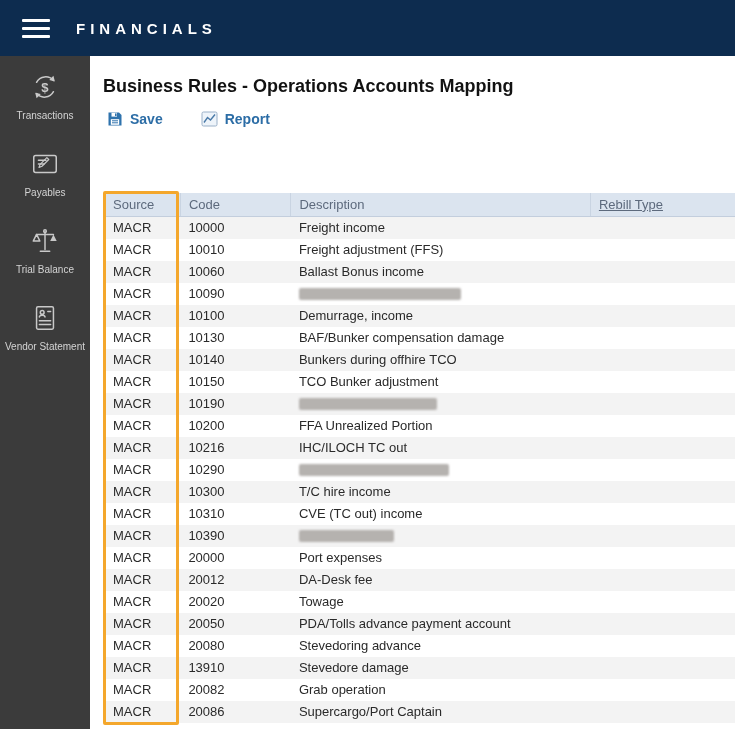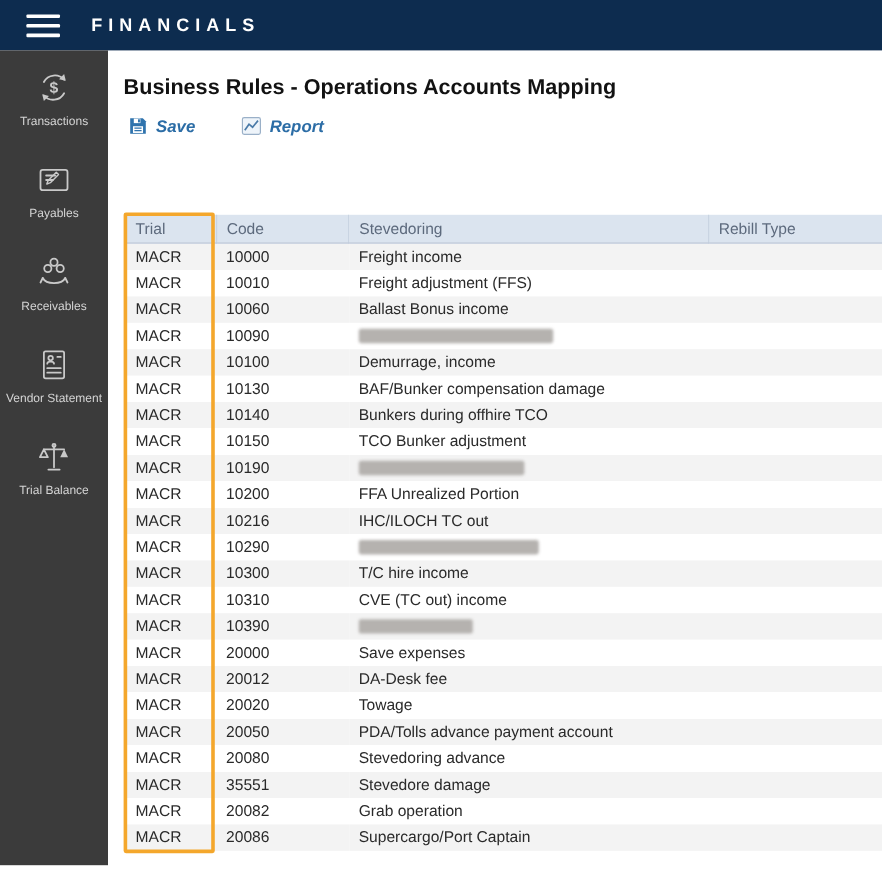--- a/index.html
+++ b/index.html
@@ -5,21 +5,21 @@
   * { box-sizing: border-box; }
   html,body { margin:0; padding:0; }
   body {
     width:735px; height:729px; overflow:hidden;
     font-family:"Liberation Sans", sans-serif;
     background:#ffffff; color:#222;
   }
 
   
   .topbar {
-    height:42px; background:#0d2c4f;
+    height:56px; background:#0d2c4f;
     display:flex; align-items:center; gap:26px;
     padding-left:22px;
   }
   .hamburger { width:28px; height:19px; display:flex; flex-direction:column; justify-content:space-between; cursor:pointer; }
   .hamburger span { display:block; height:3px; background:#ffffff; border-radius:1px; }
   .app-title {
     color:#ffffff; font-weight:bold; font-size:15px; letter-spacing:5px;
   }
 
   
@@ -44,30 +44,29 @@
   
   .main { flex:1; position:relative; padding:12px 0 0 13px; }
   .page-title { font-size:18px; font-weight:bold; color:#121212; margin:8px 0 0 0; }
 
   .toolbar { display:flex; align-items:center; gap:38px; margin:14px 0 0 4px; }
   .tb-btn {
     display:flex; align-items:center; gap:7px;
     background:none; border:none; padding:0; cursor:pointer;
     color:#2c6da6; font-size:14px; font-weight:bold;
     font-family:"Liberation Sans", sans-serif;
-    font-style:italic;
   }
 
   
   .table-wrap { position:relative; margin-top:66px; width:630px; margin-left:2px; }
   table { border-collapse:collapse; width:100%; table-layout:fixed; font-size:13px; }
   .col-source { width:73px; }
   .col-code   { width:107px; }
   .col-desc   { width:290px; }
-  .col-rebill { width:140px; }
+  .col-rebill { width:140px;text-decoration:underline; }
   thead th {
     background:#dbe4ef; color:#5d6a7d; font-weight:normal; font-size:13px;
     text-align:left; padding:3px 8px; height:23px;
     border-right:1px solid #c9d4e2; border-bottom:1px solid #c3cedd;
   }
   thead th:last-child { border-right:none; }
   tbody td { padding:3px 8px; line-height:16px; height:22px; color:#2a2a2a;
     white-space:nowrap; overflow:hidden; }
   tbody tr:nth-child(odd) { background:#f3f3f3; }
   tbody tr:nth-child(even) { background:#ffffff; }
@@ -112,51 +111,41 @@
 
     <div class="side-item">
       <svg class="side-icon" viewBox="0 0 32 32">
         <rect x="4" y="7" width="24" height="18" rx="2"></rect>
         <path d="M9 12 h8 M9 16 h6"></path>
         <path d="M25 9 l-9 9 -1.5 4 4 -1.5 9 -9 z" transform="translate(-2,2) scale(0.8)"></path>
       </svg>
       <span class="lbl">Payables</span>
     </div>
 
-    <div class="side-item">
-      <svg class="side-icon" viewBox="0 0 32 32">
-        <circle cx="16" cy="7" r="3.2"></circle>
-        <circle cx="10.5" cy="12.5" r="3.2"></circle>
-        <circle cx="21.5" cy="12.5" r="3.2"></circle>
-        <path d="M6 21 c3 6 17 6 20 0"></path>
-        <path d="M6 21 l-2 4 M26 21 l2 4"></path>
-      </svg>
-      <span class="lbl">Receivables</span>
-    </div>
-
-    <div class="side-item">
-      <svg class="side-icon" viewBox="0 0 32 32">
-        <rect x="7" y="4" width="18" height="24" rx="1.5"></rect>
-        <circle cx="13" cy="10" r="2"></circle>
-        <path d="M10 15 c0 -2.5 6 -2.5 6 0"></path>
-        <path d="M19 9 h3 M10 19 h12 M10 23 h12"></path>
-      </svg>
-      <span class="lbl">Vendor Statement</span>
-    </div>
 
     <div class="side-item">
       <svg class="side-icon" viewBox="0 0 32 32">
         <path d="M16 6 v19"></path>
         <path d="M7 9 h18"></path>
         <path d="M7 9 l-3.5 7 h7 z"></path>
         <path class="filled" d="M25 9 l-3.5 7 h7 z"></path>
         <path d="M11 27 h10"></path>
         <circle cx="16" cy="5.5" r="1.4"></circle>
       </svg>
       <span class="lbl">Trial Balance</span>
+    </div>
+
+    <div class="side-item">
+      <svg class="side-icon" viewBox="0 0 32 32">
+        <rect x="7" y="4" width="18" height="24" rx="1.5"></rect>
+        <circle cx="13" cy="10" r="2"></circle>
+        <path d="M10 15 c0 -2.5 6 -2.5 6 0"></path>
+        <path d="M19 9 h3 M10 19 h12 M10 23 h12"></path>
+      </svg>
+      <span class="lbl">Vendor Statement</span>
     </div>
 
   </nav>
 
   <main class="main">
 
     <h1 class="page-title">Business Rules - Operations Accounts Mapping</h1>
 
     <div class="toolbar">
       <button class="tb-btn">
@@ -176,23 +165,23 @@
         </svg>
         <span>Report</span>
       </button>
     </div>
 
     <div class="table-wrap">
       <div class="col-highlight" style="border-color: rgb(244, 167, 44);"></div>
       <table>
         <thead>
           <tr>
-              <th class="col-source">Trial</th>
+              <th class="col-source">Source</th>
               <th class="col-code">Code</th>
-              <th class="col-desc">Stevedoring</th>
+              <th class="col-desc">Description</th>
               <th class="col-rebill">Rebill Type</th>
             </tr>
         </thead>
         <tbody>
             <tr>
               <td class="col-source">MACR</td>
               <td class="col-code">10000</td>
               <td class="col-desc">Freight income</td>
               <td class="col-rebill"></td>
             </tr>
@@ -276,21 +265,21 @@
             </tr>
             <tr>
               <td class="col-source">MACR</td>
               <td class="col-code">10390</td>
               <td class="col-desc"><span class="redacted" style="width: 95px;"></span></td>
               <td class="col-rebill"></td>
             </tr>
             <tr>
               <td class="col-source">MACR</td>
               <td class="col-code">20000</td>
-              <td class="col-desc">Save expenses</td>
+              <td class="col-desc">Port expenses</td>
               <td class="col-rebill"></td>
             </tr>
             <tr>
               <td class="col-source">MACR</td>
               <td class="col-code">20012</td>
               <td class="col-desc">DA-Desk fee</td>
               <td class="col-rebill"></td>
             </tr>
             <tr>
               <td class="col-source">MACR</td>
@@ -305,21 +294,21 @@
               <td class="col-rebill"></td>
             </tr>
             <tr>
               <td class="col-source">MACR</td>
               <td class="col-code">20080</td>
               <td class="col-desc">Stevedoring advance</td>
               <td class="col-rebill"></td>
             </tr>
             <tr>
               <td class="col-source">MACR</td>
-              <td class="col-code">35551</td>
+              <td class="col-code">13910</td>
               <td class="col-desc">Stevedore damage</td>
               <td class="col-rebill"></td>
             </tr>
             <tr>
               <td class="col-source">MACR</td>
               <td class="col-code">20082</td>
               <td class="col-desc">Grab operation</td>
               <td class="col-rebill"></td>
             </tr>
             <tr>

